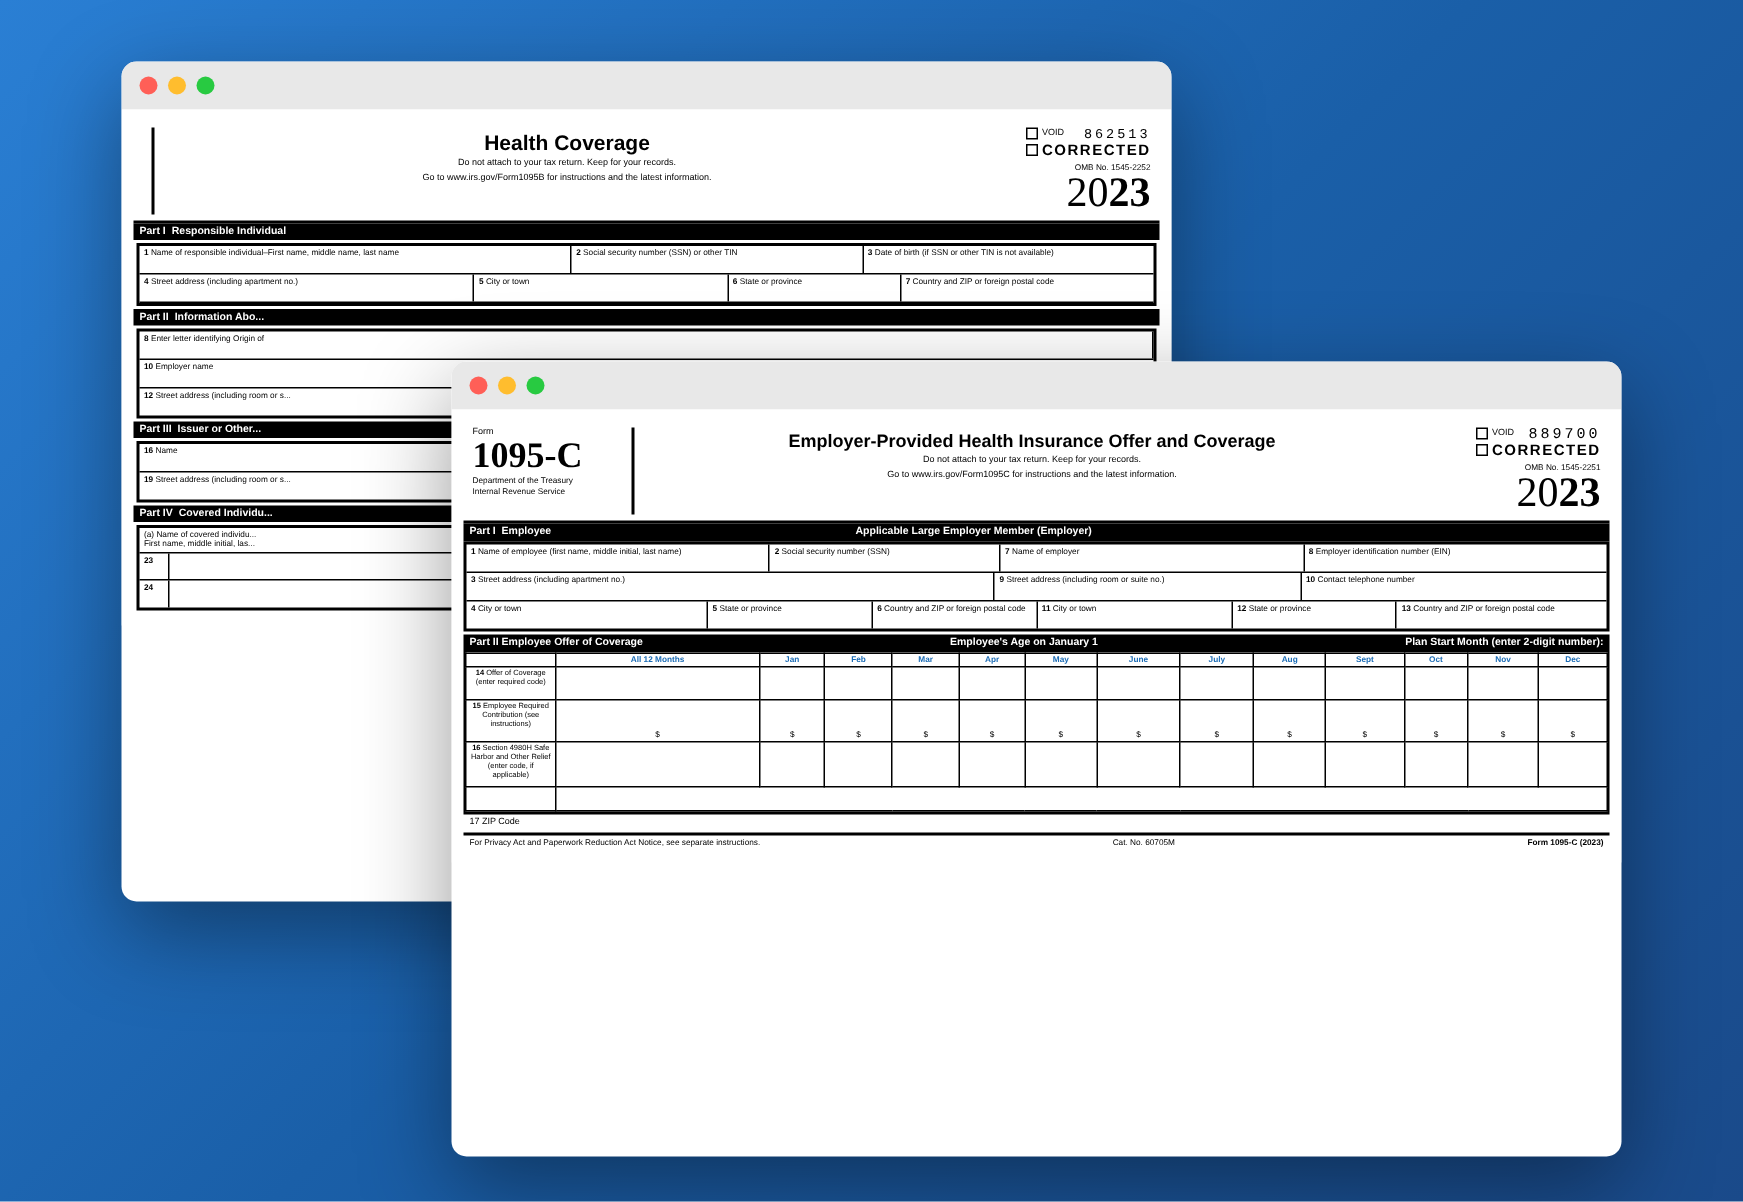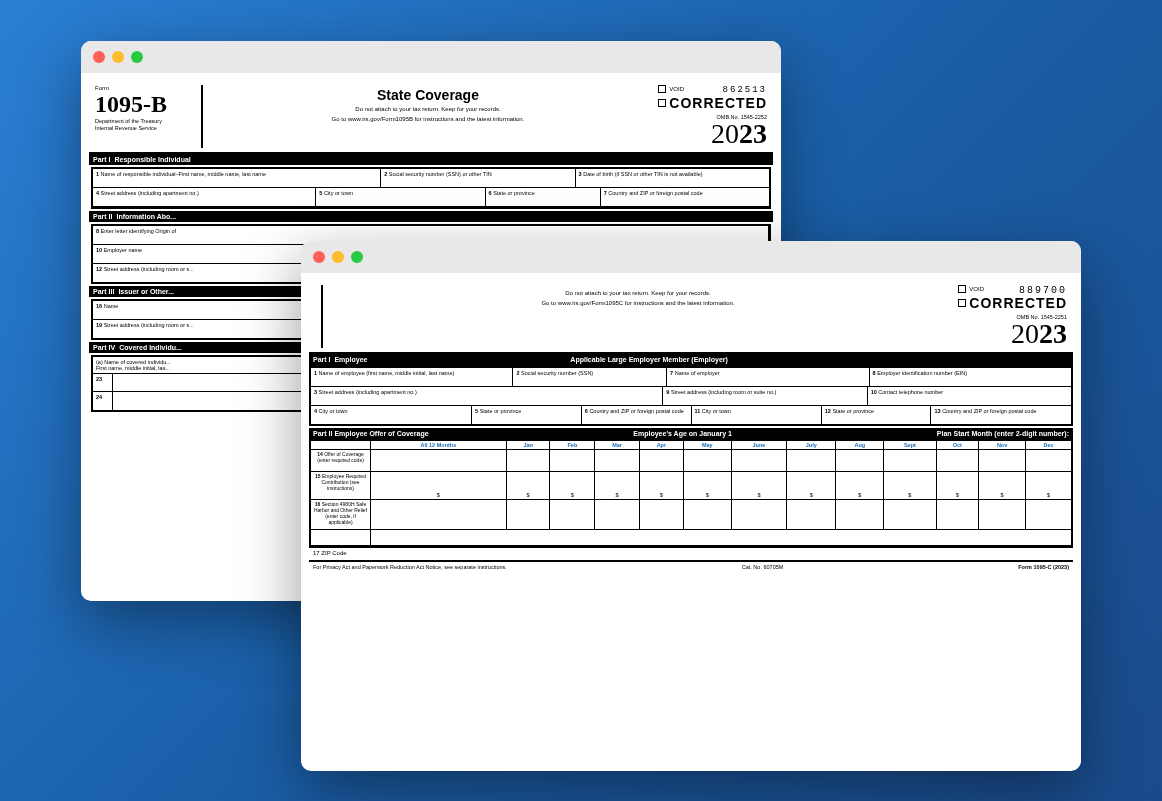--- a/index.html
+++ b/index.html
@@ -252,21 +252,21 @@
 
     .footer-row {
       display: flex;
       justify-content: space-between;
       padding: 2px 4px;
       font-size: 5.5px;
       border-top: 1px solid #000;
     }
 
     .corrected-stamp {
-      font-size: 14px;
+      font-size: 10px;
       font-weight: bold;
       letter-spacing: 1px;
       text-align: right;
     }
 
     .window-back .form-id-number {
       font-size: 9px;
     }
   </style>
 </head>
@@ -279,29 +279,23 @@
       <div class="traffic-light tl-red"></div>
       <div class="traffic-light tl-yellow"></div>
       <div class="traffic-light tl-green"></div>
     </div>
     <div class="window-content">
       <div class="form-container">
 
         <div class="form-id-number">862513</div>
 
         <div class="form-header">
-          <div class="form-number-block">
-            <div class="form-label">Form</div>
-            <div class="form-number">1095-B</div>
-            <div class="dept-text">Department of the Treasury</div>
-            <div class="dept-text">Internal Revenue Service</div>
-          </div>
           <div style="width:2px; background:#000; align-self:stretch; margin:0 6px;"></div>
           <div class="form-title-center">
-            <div class="form-title-main">State Coverage</div>
+            <div class="form-title-main">Health Coverage</div>
             <div class="form-subtitle">Do not attach to your tax return. Keep for your records.</div>
             <div class="form-subtitle">Go to www.irs.gov/Form1095B for instructions and the latest information.</div>
           </div>
           <div class="form-right">
             <div class="void-corrected-box">
               <div class="checkbox-row">
                 <div class="checkbox"></div>
                 <span>VOID</span>
               </div>
               <div class="checkbox-row">
@@ -424,22 +418,29 @@
       <div class="traffic-light tl-red"></div>
       <div class="traffic-light tl-yellow"></div>
       <div class="traffic-light tl-green"></div>
     </div>
     <div class="window-content">
       <div class="form-container">
 
         <div class="form-id-number">889700</div>
 
         <div class="form-header" style="min-height:50px;">
+          <div class="form-number-block">
+            <div class="form-label">Form</div>
+            <div class="form-number">1095-C</div>
+            <div class="dept-text">Department of the Treasury</div>
+            <div class="dept-text">Internal Revenue Service</div>
+          </div>
           <div style="width:2px; background:#000; align-self:stretch; margin:0 6px;"></div>
           <div class="form-title-center">
+            <div class="form-title-main" style="font-size:12px;">Employer-Provided Health Insurance Offer and Coverage</div>
             <div class="form-subtitle">Do not attach to your tax return. Keep for your records.</div>
             <div class="form-subtitle">Go to www.irs.gov/Form1095C for instructions and the latest information.</div>
           </div>
           <div class="form-right">
             <div class="void-corrected-box">
               <div class="checkbox-row">
                 <div class="checkbox"></div>
                 <span>VOID</span>
               </div>
               <div class="checkbox-row">

